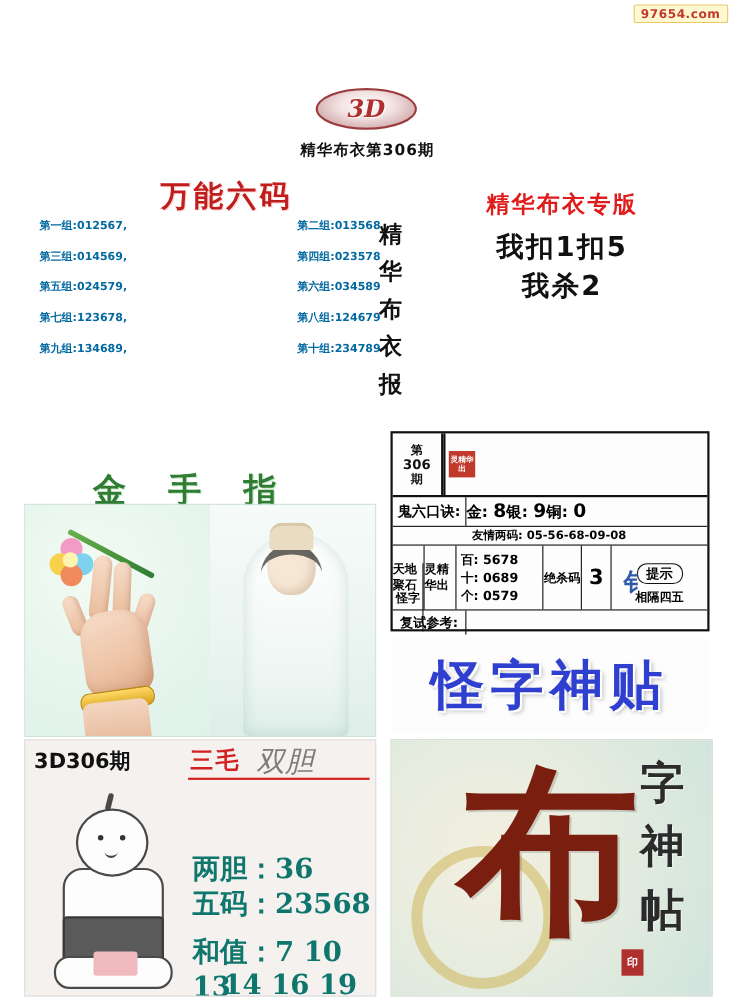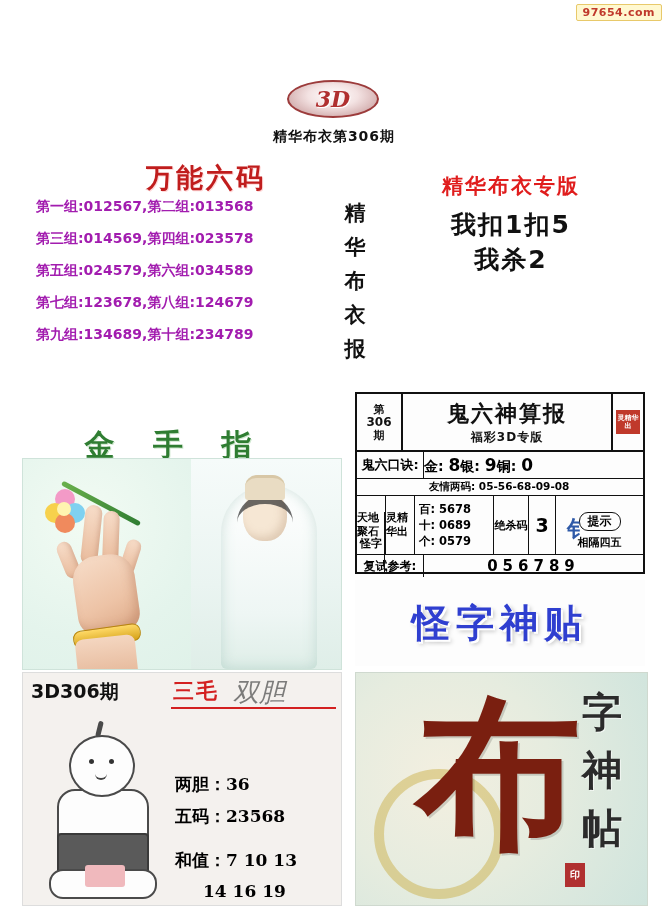--- a/index.html
+++ b/index.html
@@ -43,22 +43,22 @@
     position:absolute;left:96px;top:160px;width:220px;text-align:center;
     font-family:"DejaVu Serif","Liberation Serif",serif;
     font-size:27px;font-weight:bold;color:#c01d1d;
     letter-spacing:3px;
     text-shadow:1px 1px 0 #ffd9d9;
   }
   .groups{
     position:absolute;left:36px;top:198px;width:310px;
   }
   .grow{
-    display:flex;
-    font-size:14px;font-weight:bold;color:#a21caf;
+    display:flex;justify-content:space-between;
+    font-size:10px;font-weight:bold;color:#0369a1;
     margin-bottom:14px;
     font-family:"DejaVu Sans","Liberation Sans",sans-serif;
   }
   .grow .cell{white-space:nowrap;}
   
   .vertical{
     position:absolute;left:340px;top:196px;width:30px;
     font-size:21px;font-weight:bold;color:#111;
     line-height:34px;text-align:center;
     font-family:"DejaVu Serif","Liberation Serif",serif;
@@ -253,21 +253,21 @@
     font-size:22px;color:#2f5aa8;font-weight:bold;
   }
   
   .guaizi-banner{
     position:absolute;left:355px;top:580px;width:290px;height:86px;
     background:#fdfdfd;
     display:flex;align-items:center;justify-content:center;
   }
   .guaizi-banner span{
     font-family:Liberation Serif, serif;
-    font-size:38px;font-weight:bold;color:#2f3fd0;letter-spacing:6px;
+    font-size:48px;font-weight:bold;color:#2f3fd0;letter-spacing:6px;
     text-shadow:2px 2px 0 #ffffff, 3px 3px 4px rgba(0,0,0,.25);
   }
   
   .bl{
     position:absolute;left:22px;top:672px;width:318px;height:232px;
     background:#f4f1ee;border:1px solid #ddd;overflow:hidden;
   }
   .bl-title{
     position:absolute;left:8px;top:6px;font-size:19px;font-weight:bold;color:#111;
     font-family:"DejaVu Sans","Liberation Sans",sans-serif;
@@ -275,21 +275,21 @@
   .bl-red{
     position:absolute;left:150px;top:4px;font-size:21px;font-weight:bold;color:#d32020;
     font-family:"DejaVu Serif","Liberation Serif",serif;letter-spacing:2px;
   }
   .bl-script{
     position:absolute;left:210px;top:2px;font-size:26px;color:#555;
     font-family:"DejaVu Serif","Liberation Serif",serif;font-style:italic;opacity:.75;
   }
   .bl-rule{position:absolute;left:148px;top:34px;width:165px;height:2px;background:#d32020;}
   .bl-line{
-    position:absolute;left:152px;font-size:17px;font-weight:bold;color:#000000;
+    position:absolute;left:152px;font-size:25px;font-weight:bold;color:#0f766e;
     font-family:"DejaVu Serif","Liberation Serif",serif;
   }
   .bl-l1{top:100px;}
   .bl-l2{top:132px;}
   .bl-l3{top:176px;}
   .bl-l4{top:208px;left:180px;}
   .monk{
     position:absolute;left:20px;top:56px;width:120px;height:170px;
   }
   .m-head{
@@ -421,24 +421,20 @@
   </div>
   <div class="wm" style="left:30px;top:60px;"></div>
 </div>
 
 <div class="gui-box">
   <div class="gui-head">
     <div class="qi">
       <span>第</span>
       <b>306</b>
       <span>期</span>
-    </div>
-    <div class="mid">
-      <div class="t1">鬼六神算报</div>
-      <div class="t2">福彩3D专版</div>
     </div>
     <div class="stamp">
       <div class="stamp-inner">灵精华出</div>
     </div>
   </div>
 
   <div class="gui-row1">
     <div class="lab">鬼六口诀:</div>
     <div class="kv">
       <span>
@@ -480,21 +476,20 @@
     <div class="col-d">绝杀码</div>
     <div class="col-e">3</div>
     <div class="col-f">
       <div class="tip-pill">提示</div>
       <div class="tip-txt">相隔四五</div>
     </div>
   </div>
 
   <div class="gui-foot">
     <div class="lab">复试参考:</div>
-    <div class="val">056789</div>
   </div>
 
   <div class="guaizi">怪字</div>
   <div class="seal">钅</div>
 </div>
 
 <div class="guaizi-banner">
   <span>怪字神贴</span>
 </div>
 

